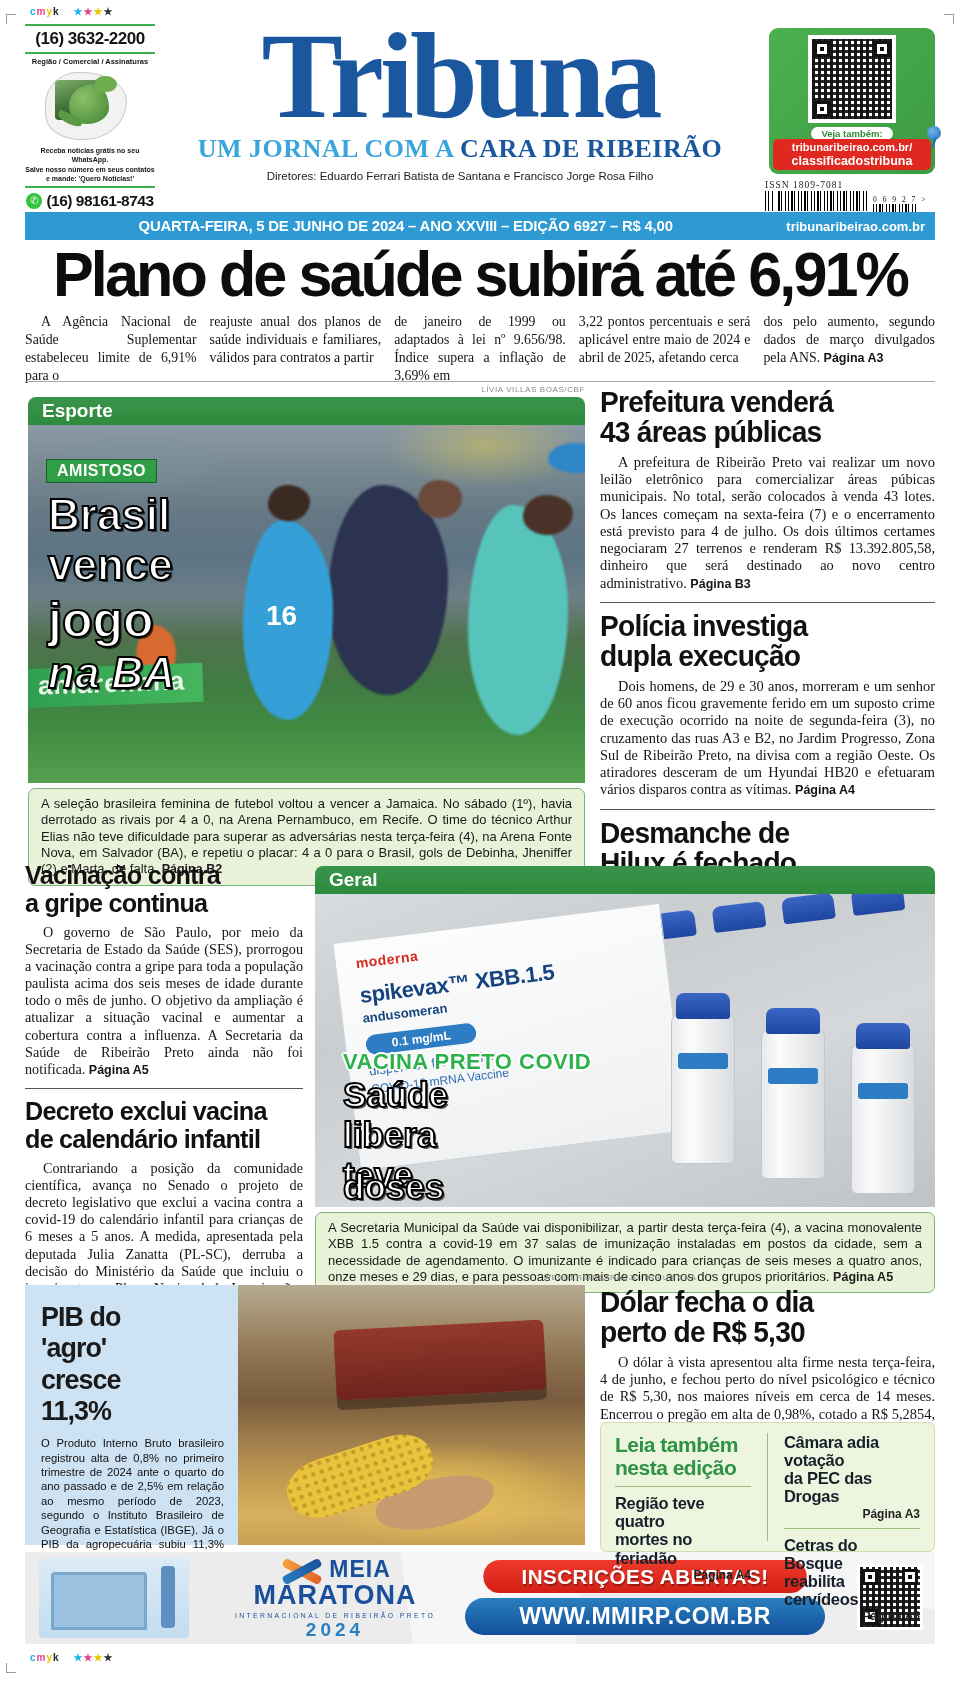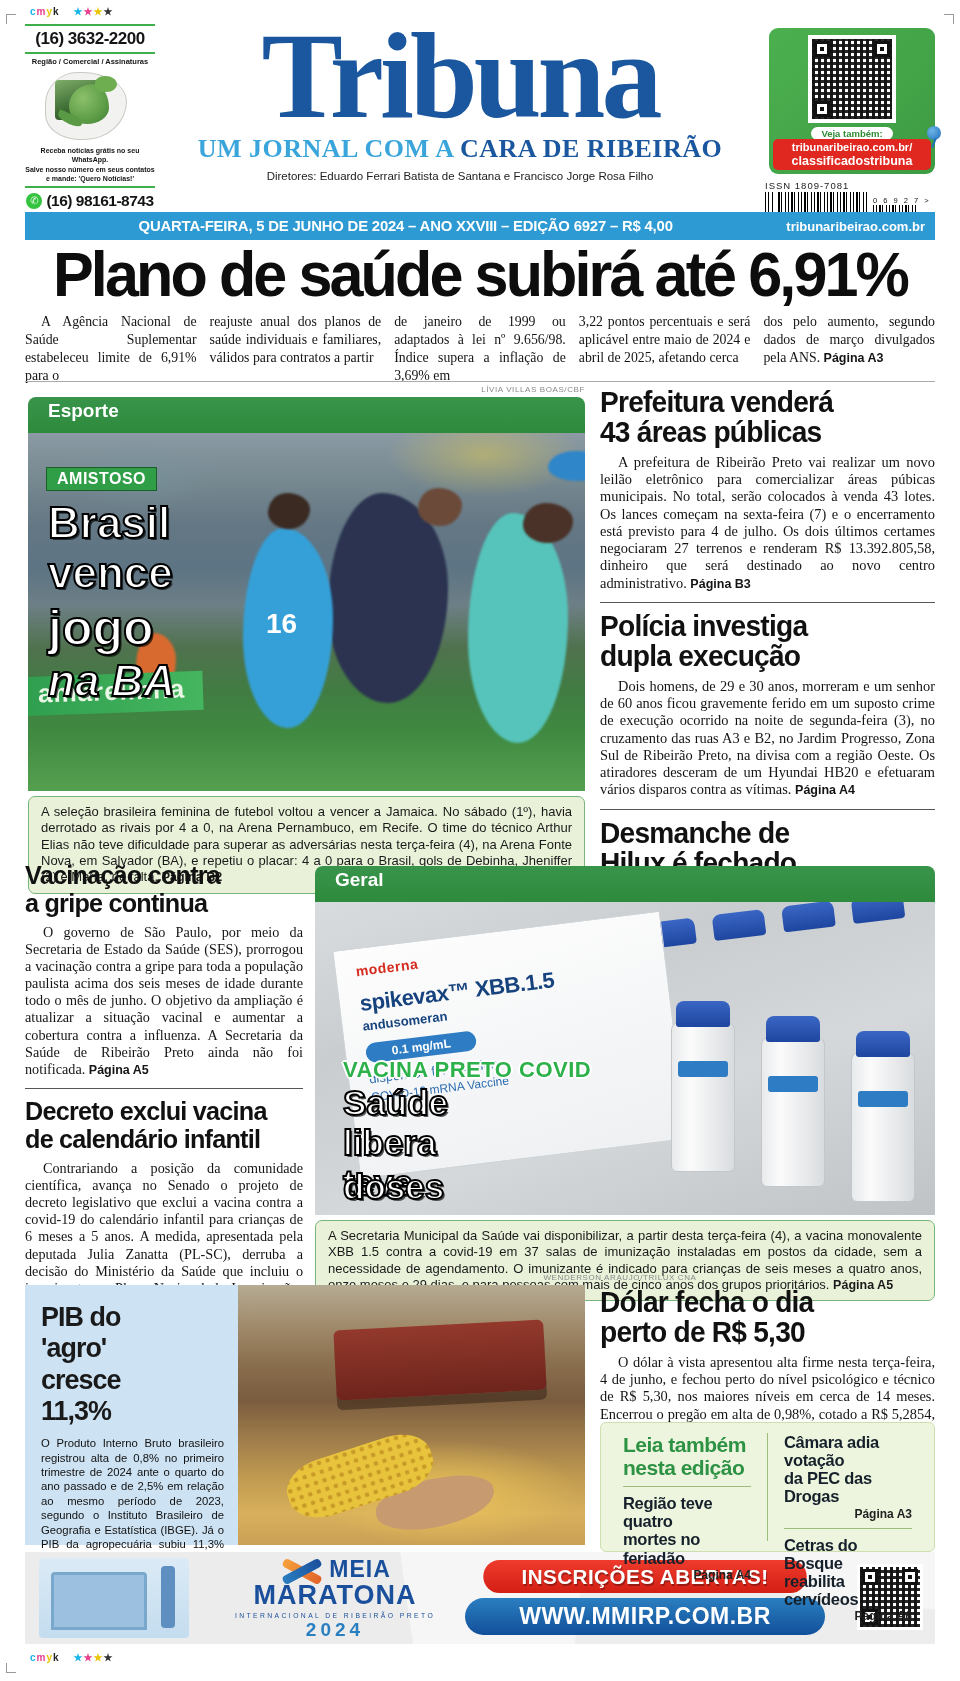--- a/index.html
+++ b/index.html
@@ -45,21 +45,21 @@
         border:4px solid #fff; position:relative; }
   .qr i { position:absolute; width:16px; height:16px; border:3px solid #111; background:#fff; }
   .qr i::after{ content:""; position:absolute; left:3px; top:3px; width:4px; height:4px; background:#111; }
   .qr .f1{left:2px;top:2px}.qr .f2{right:2px;top:2px}.qr .f3{left:2px;bottom:2px}
   .veja-pill { display:inline-block; background:#fff; color:#2e8b35; font-size:9.5px; font-weight:bold; border-radius:8px; padding:1px 10px; margin-top:4px; }
   .qr-red { position:absolute; left:4px; right:4px; bottom:4px; background:#e02820; border-radius:5px; color:#fff; font-weight:bold; line-height:1.15; padding:2px 0; }
   .qr-red .l1 { font-size:11px; } .qr-red .l2 { font-size:12.5px; }
   .pin { position:absolute; right:-6px; bottom:34px; width:14px; height:14px; background:radial-gradient(circle at 35% 35%,#6db4e8,#1e6fb8); border-radius:50%; }
   .pin::after { content:""; position:absolute; left:6px; top:12px; width:2px; height:10px; background:#1e6fb8; transform:rotate(20deg); }
 
-  .issn-row { right:25px; top:180px; width:170px; font-family:Liberation Sans, sans-serif; }
+  .issn-row { right:25px; top:180px; width:170px; font-family:Liberation Serif, serif; }
   .issn { font-size:9.5px; letter-spacing:1px; color:#222; }
   .bar-wrap { display:flex; gap:6px; align-items:flex-end; margin-top:1px; }
   .barcode { width:102px; height:20px; background:repeating-linear-gradient(90deg,#000 0 1.5px,#fff 1.5px 3px,#000 3px 4px,#fff 4px 6.5px); }
   .bar-digits { font-size:6.5px; letter-spacing:1.5px; color:#111; }
   .ed-code { font-size:7.5px; letter-spacing:2px; text-align:right; }
   .barcode.small { width:44px; height:14px; }
 
   
   .dateline { left:25px; top:212px; width:910px; height:28px; background:#2d9ad3; color:#fff; display:flex; align-items:center; }
   .date-text { flex:1; text-align:center; font-weight:bold; font-size:15.5px; letter-spacing:-0.2px; transform:scaleX(.96); }
@@ -69,21 +69,21 @@
   .main-headline { left:0; top:243px; width:960px; text-align:center; font-size:63px; font-weight:bold; letter-spacing:-3px; color:#0d0d0d; transform:scaleX(.97); line-height:1.0; }
   .lead-row { left:25px; top:313px; width:910px; display:flex; gap:13px; }
   .lead-col { flex:1; font-family:"Liberation Serif",serif; font-size:13.8px; line-height:1.3; text-align:justify; }
   .lead-col.first { text-indent:16px; }
   strong.pref { font-family:"Liberation Sans",sans-serif; font-size:12.5px; }
 
   .rule-full { left:25px; top:381px; width:910px; border-top:1px solid #aaa; }
   .credit { font-size:8px; color:#8a8a8a; letter-spacing:0.6px; text-transform:uppercase; }
 
   
-  .sec-bar { height:36px; background:linear-gradient(180deg,#37944a,#2e8b3d); border-radius:8px 8px 0 0; color:#fff; font-weight:bold; font-size:19px; line-height:28px; padding-left:20px; }
+  .sec-bar { height:28px; background:linear-gradient(180deg,#37944a,#2e8b3d); border-radius:8px 8px 0 0; color:#fff; font-weight:bold; font-size:19px; line-height:28px; padding-left:14px; }
   .caption-box { background:#e9f2d9; border:1.5px solid #79b579; border-radius:7px; padding:7px 12px; font-size:13px; line-height:1.25; text-align:justify; color:#1a1a1a; }
   .caption-box strong { font-size:12.5px; }
 
   .esporte-wrap { left:28px; top:385px; width:557px; }
   .esporte-credit { text-align:right; height:12px; }
   .photo-esporte { position:relative; height:358px; overflow:hidden; background:
       radial-gradient(140px 60px at 82% 6%, rgba(214,196,90,.55), transparent 70%),
       radial-gradient(120px 50px at 20% 12%, rgba(120,150,160,.5), transparent 70%),
       linear-gradient(180deg,#8b9aa4 0%,#75878f 14%,#647784 26%,#5d7484 38%,#6d7f86 48%,#50724e 60%,#417c43 72%,#3f8a41 84%,#55a04f 100%); }
   .blob { position:absolute; border-radius:45% 55% 50% 50%/55% 45% 55% 45%; filter:blur(1px); }
@@ -128,21 +128,21 @@
       linear-gradient(180deg,#b5ab93 0%,#a08a6a 16%,#8a6f4e 30%,#7a5c3e 44%,#9c7a4a 58%,#c09a50 74%,#d8b05c 88%,#caa055 100%); }
   .harvester { position:absolute; right:40px; top:40px; width:210px; height:70px; background:linear-gradient(180deg,#93392c,#6e241c); border-radius:6px; transform:rotate(-3deg); box-shadow:0 10px 0 rgba(40,25,15,.45); }
   .corncob { position:absolute; right:150px; bottom:40px; width:150px; height:58px; border-radius:40px/26px; transform:rotate(-18deg); background:radial-gradient(circle at 4px 4px,#c89a28 2px,transparent 2.6px) 0 0/9px 9px, #e8c33c; }
   .hand { position:absolute; right:90px; bottom:18px; width:120px; height:48px; background:#c79a6f; border-radius:50% 40% 55% 45%; transform:rotate(-10deg); }
   .pib-box { position:relative; width:213px; background:#cde2f2; padding:16px 14px 10px 16px; }
   .pib-head { font-size:28px; font-weight:bold; letter-spacing:-1px; line-height:1.12; color:#1a1a1a; transform:scaleX(.96); transform-origin:left; }
   .pib-body { font-size:11.3px; line-height:1.27; text-align:justify; margin-top:10px; color:#111; }
   .pib-body strong { font-size:11px; }
 
   .dolar-wrap { left:600px; top:1288px; width:335px; }
-  .leia-box { left:600px; top:1422px; width:335px; height:130px; background:#edf5de; border:1px solid #cfe0b0; border-radius:6px; display:flex; padding:10px 22px; gap:16px; z-index:3; }
+  .leia-box { left:600px; top:1422px; width:335px; height:130px; background:#edf5de; border:1px solid #cfe0b0; border-radius:6px; display:flex; padding:10px 14px; gap:16px; z-index:3; }
   .leia-col { flex:1; }
   .leia-title { color:#2e9245; font-size:21px; font-weight:bold; line-height:1.1; letter-spacing:-0.5px; }
   .leia-item { font-size:16.5px; font-weight:bold; line-height:1.1; letter-spacing:-0.3px; color:#15202b; }
   .leia-page { display:block; text-align:right; font-size:12px; font-weight:bold; color:#222; margin-top:1px; }
   .leia-div { border-top:1px solid #9dbd7d; margin:7px 0 7px; }
   .leia-sep { width:1px; background:#9dbd7d; }
 
   
   .ad { left:25px; top:1552px; width:910px; height:92px; background:#f6f6f6; overflow:hidden; z-index:1; }
   .ad-shape1 { position:absolute; left:-40px; top:-30px; width:420px; height:160px; background:#ececec; transform:rotate(-8deg); }

